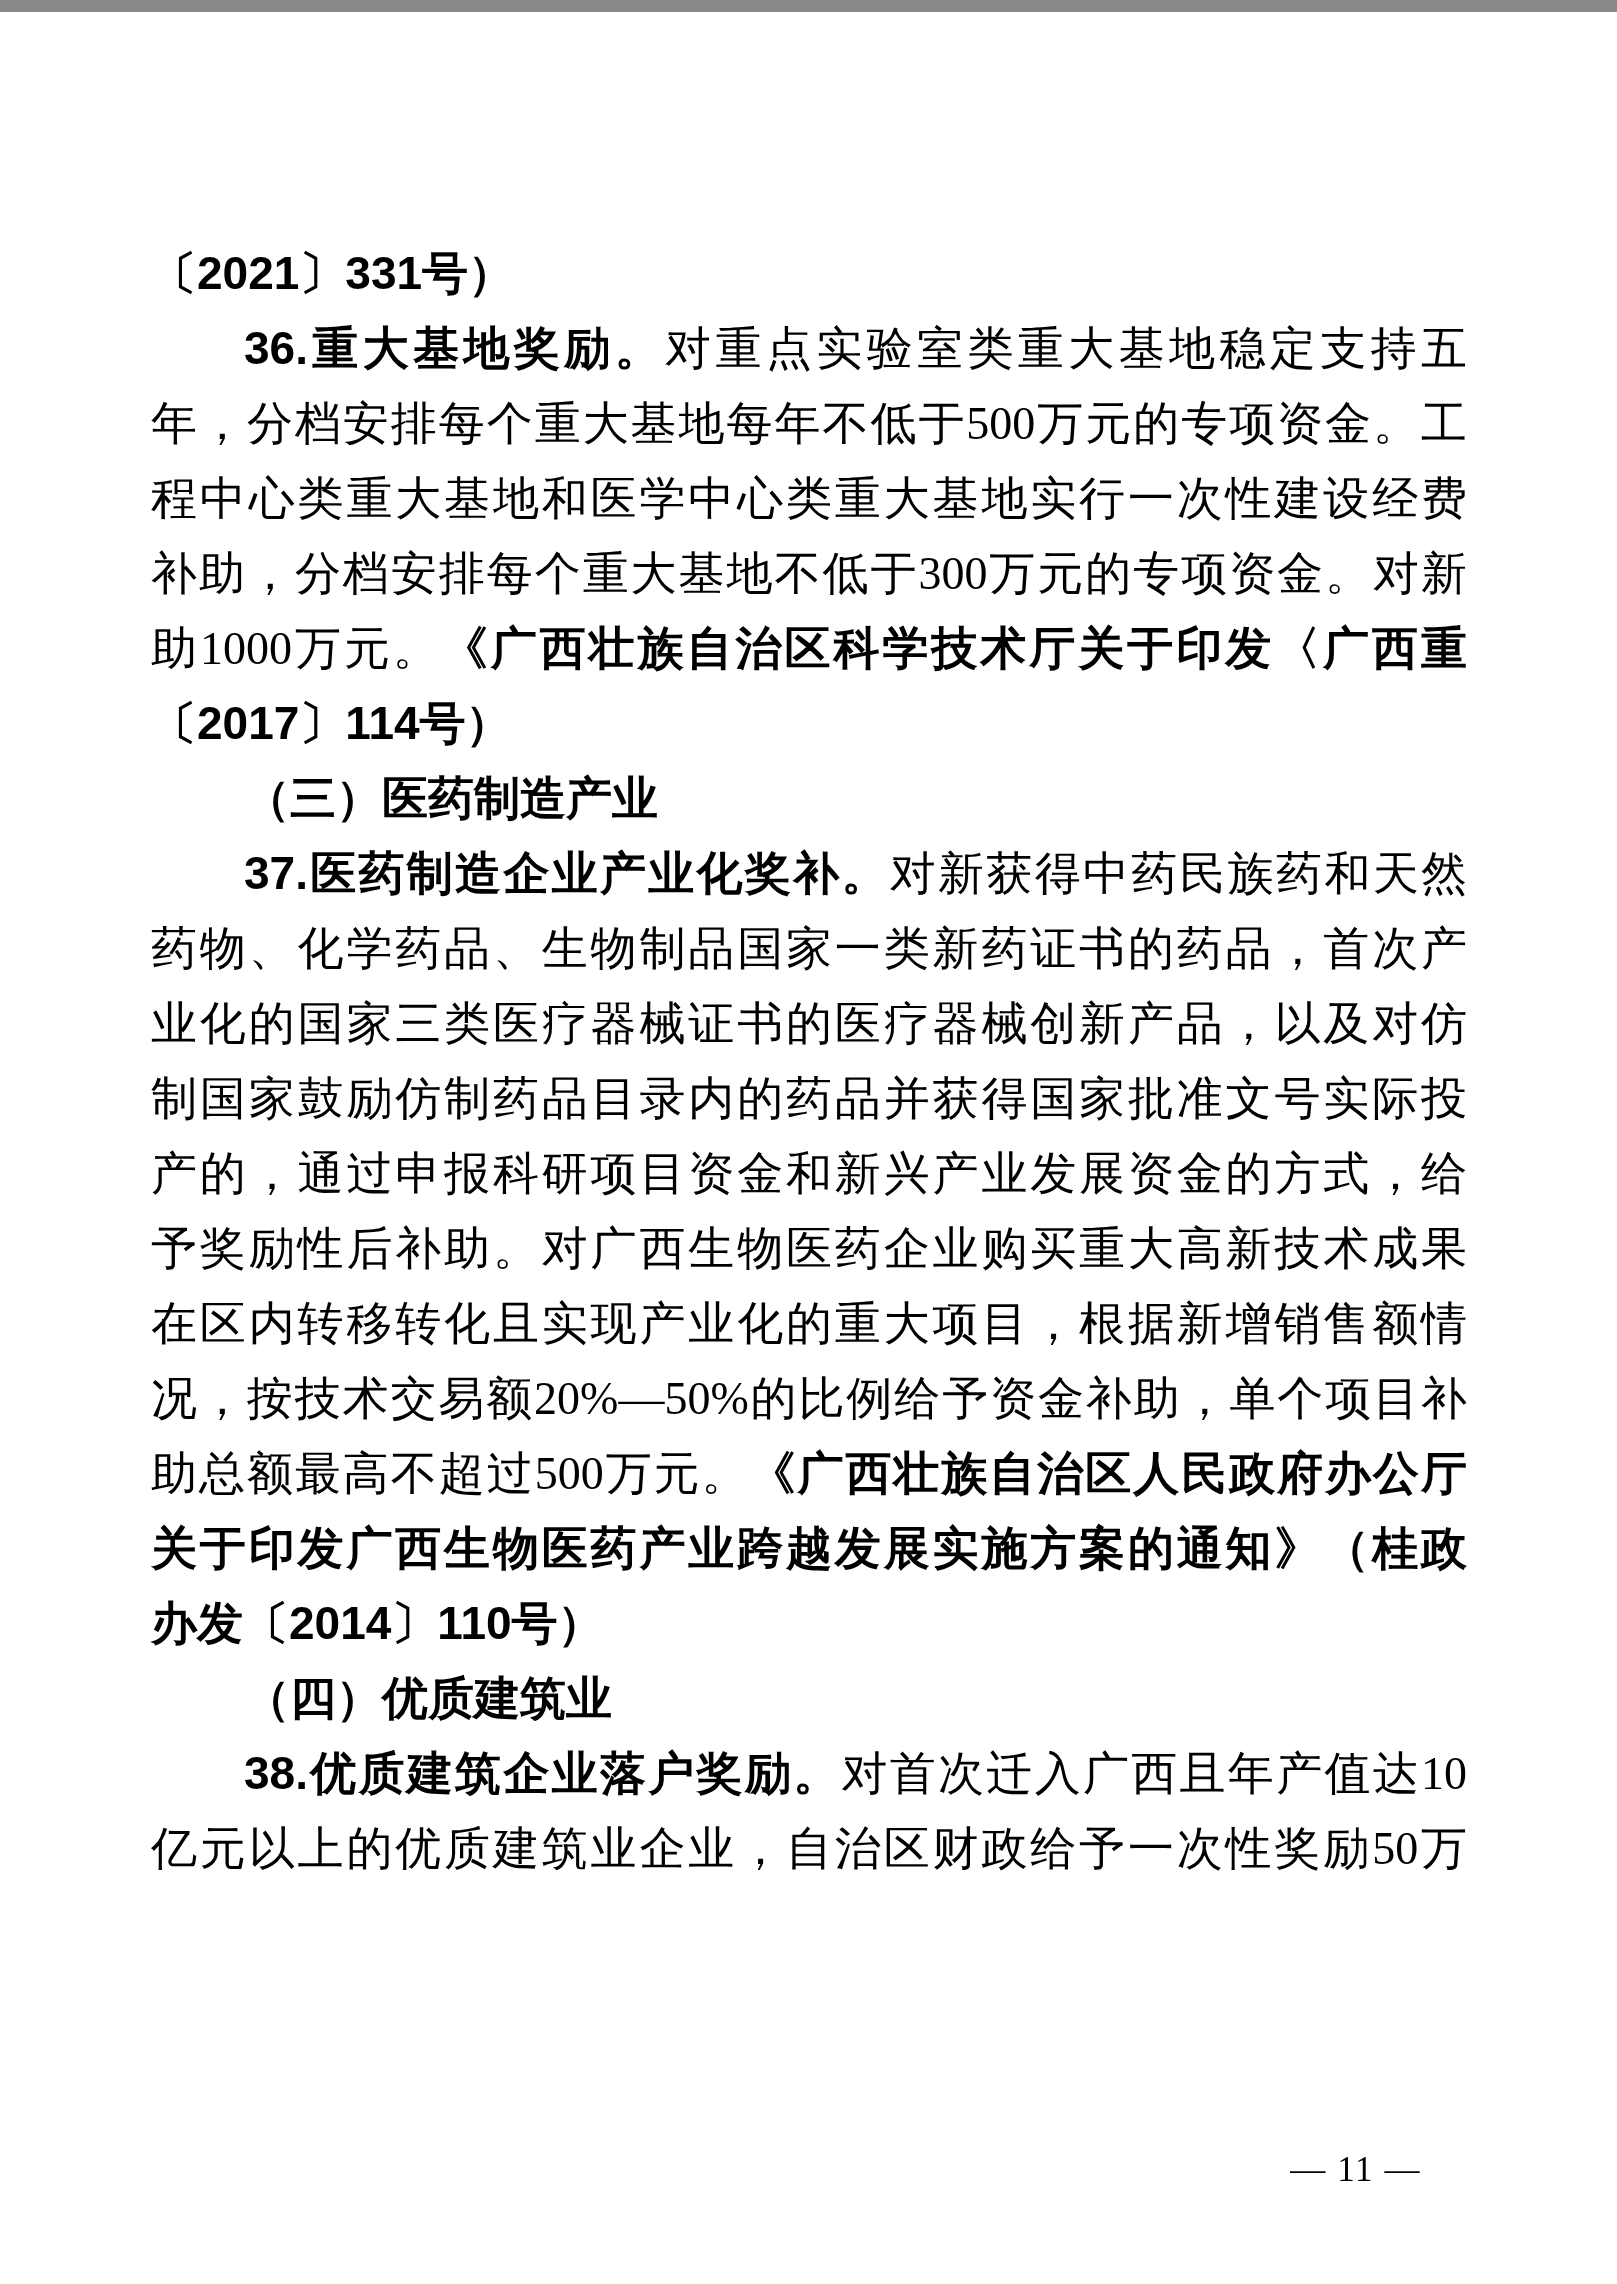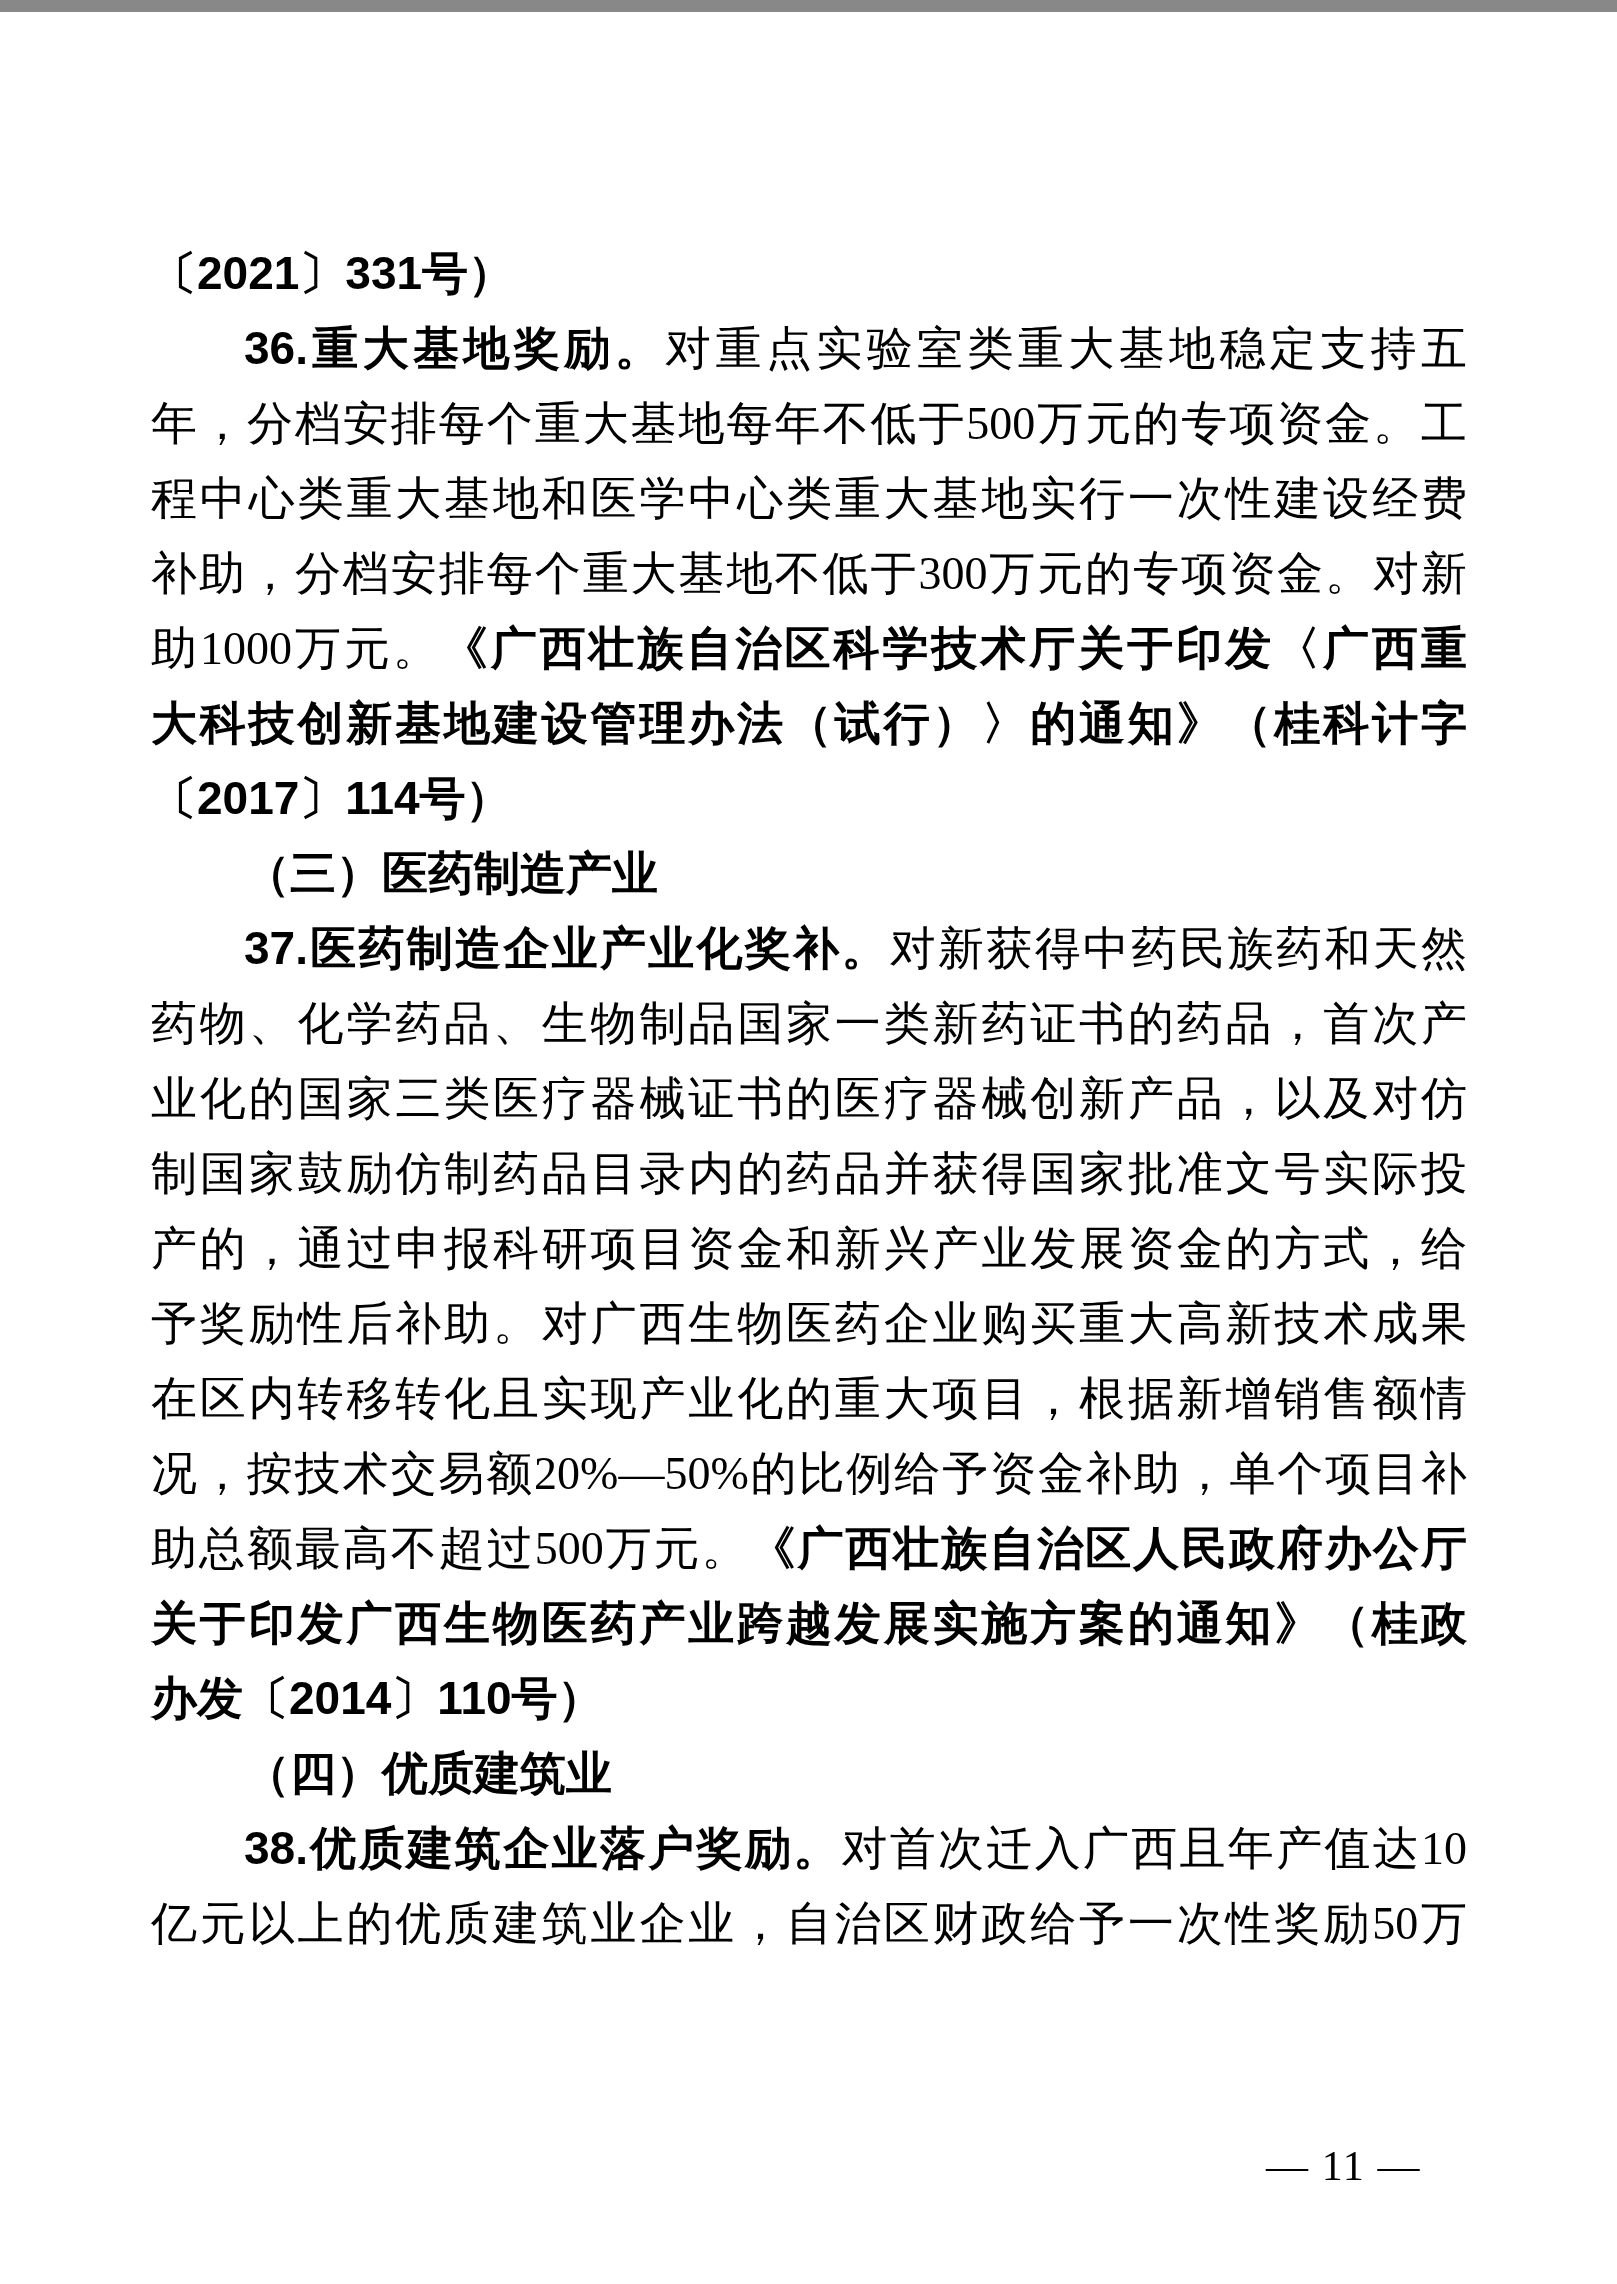--- a/index.html
+++ b/index.html
@@ -41,37 +41,36 @@
     text-indent: 93px;
   }
   .seg.bold {
     font-weight: 700;
     font-family: "Liberation Sans", "DejaVu Sans", sans-serif;
   }
   .footer {
     position: absolute;
     right: 197px;
     bottom: 109px;
-    font-size: 42px;
+    font-size: 35px;
     line-height: 1;
     letter-spacing: 1.6px;
   }
 </style>
 </head>
 <body>
 
 <div class="page">
   <div class="content">
       <div class="line"><span class="seg bold">〔2021〕331号）</span></div>
       <div class="line fill indent"><span class="seg bold">36.重大基地奖励。</span><span class="seg">对重点实验室类重大基地稳定支持五</span></div>
       <div class="line fill"><span class="seg">年，分档安排每个重大基地每年不低于500万元的专项资金。工</span></div>
       <div class="line fill"><span class="seg">程中心类重大基地和医学中心类重大基地实行一次性建设经费</span></div>
       <div class="line fill"><span class="seg">补助，分档安排每个重大基地不低于300万元的专项资金。对新</span></div>
       <div class="line fill"><span class="seg">助1000万元。</span><span class="seg bold">《广西壮族自治区科学技术厅关于印发〈广西重</span></div>
-      <div class="line fill"><span class="seg bold">大科技创新基地建设管理办法（试行）〉的通知》（桂科计字</span></div>
       <div class="line"><span class="seg bold">〔2017〕114号）</span></div>
       <div class="line indent"><span class="seg bold">（三）医药制造产业</span></div>
       <div class="line fill indent"><span class="seg bold">37.医药制造企业产业化奖补。</span><span class="seg">对新获得中药民族药和天然</span></div>
       <div class="line fill"><span class="seg">药物、化学药品、生物制品国家一类新药证书的药品，首次产</span></div>
       <div class="line fill"><span class="seg">业化的国家三类医疗器械证书的医疗器械创新产品，以及对仿</span></div>
       <div class="line fill"><span class="seg">制国家鼓励仿制药品目录内的药品并获得国家批准文号实际投</span></div>
       <div class="line fill"><span class="seg">产的，通过申报科研项目资金和新兴产业发展资金的方式，给</span></div>
       <div class="line fill"><span class="seg">予奖励性后补助。对广西生物医药企业购买重大高新技术成果</span></div>
       <div class="line fill"><span class="seg">在区内转移转化且实现产业化的重大项目，根据新增销售额情</span></div>
       <div class="line fill"><span class="seg">况，按技术交易额20%—50%的比例给予资金补助，单个项目补</span></div>

